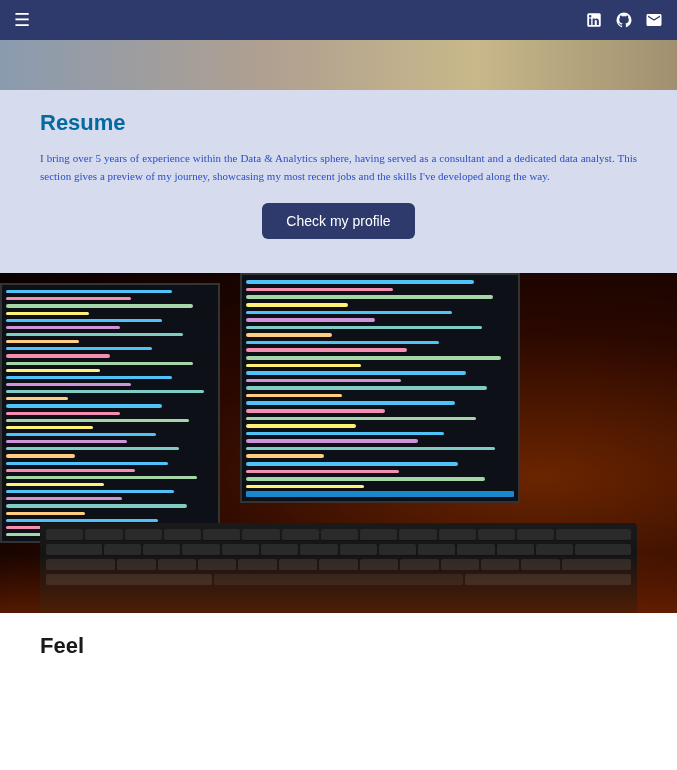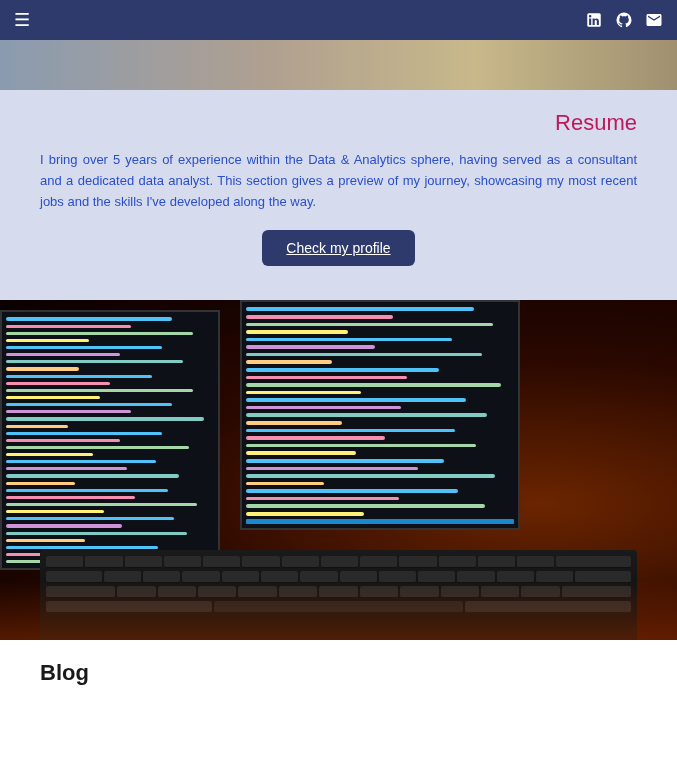--- a/index.html
+++ b/index.html
@@ -44,49 +44,48 @@
       overflow: hidden;
     }
 
     
     .resume-section {
       background-color: #d6dced;
       padding: 20px 40px 30px 40px;
     }
     .resume-title {
       font-size: 22px;
-      font-weight: normal;
-      color: #be185d;
+      font-weight: bold;
+      color: #0369a1;
       margin-bottom: 14px;
-      text-align: right;
     }
     .resume-text {
-      font-size: 13px;
+      font-size: 11px;
       line-height: 1.6;
       color: #2b4fc7;
       text-align: justify;
       margin-bottom: 14px;
+      font-family: Liberation Serif, serif;
     }
     .resume-link {
       color: #2b4fc7;
       text-decoration: none;
     }
     .check-profile-btn {
       display: block;
       margin: 18px auto 4px auto;
       background-color: #2d3a6b;
       color: white;
       border: none;
       border-radius: 6px;
       padding: 10px 24px;
       font-size: 14px;
       cursor: pointer;
       text-align: center;
       width: fit-content;
-      text-decoration: underline;
     }
 
     
     .code-image {
       width: 100%;
       height: 340px;
       background: #1a0a00;
       position: relative;
       overflow: hidden;
       display: flex;
@@ -330,15 +329,15 @@
       <div class="key" style="flex:4;"></div>
       <div class="key" style="flex:6;background:#222;"></div>
       <div class="key" style="flex:4;"></div>
     </div>
   </div>
 
   <div style="position:absolute;bottom:0;left:0;right:0;height:60px;background:linear-gradient(to top, rgba(180,60,0,0.4), transparent);pointer-events:none;"></div>
 </div>
 
 <div class="blog-section">
-  <h2 class="blog-title">Blog</h2>
+  <h2 class="blog-title">Feel</h2>
 
 </div>
 
 </body></html>

